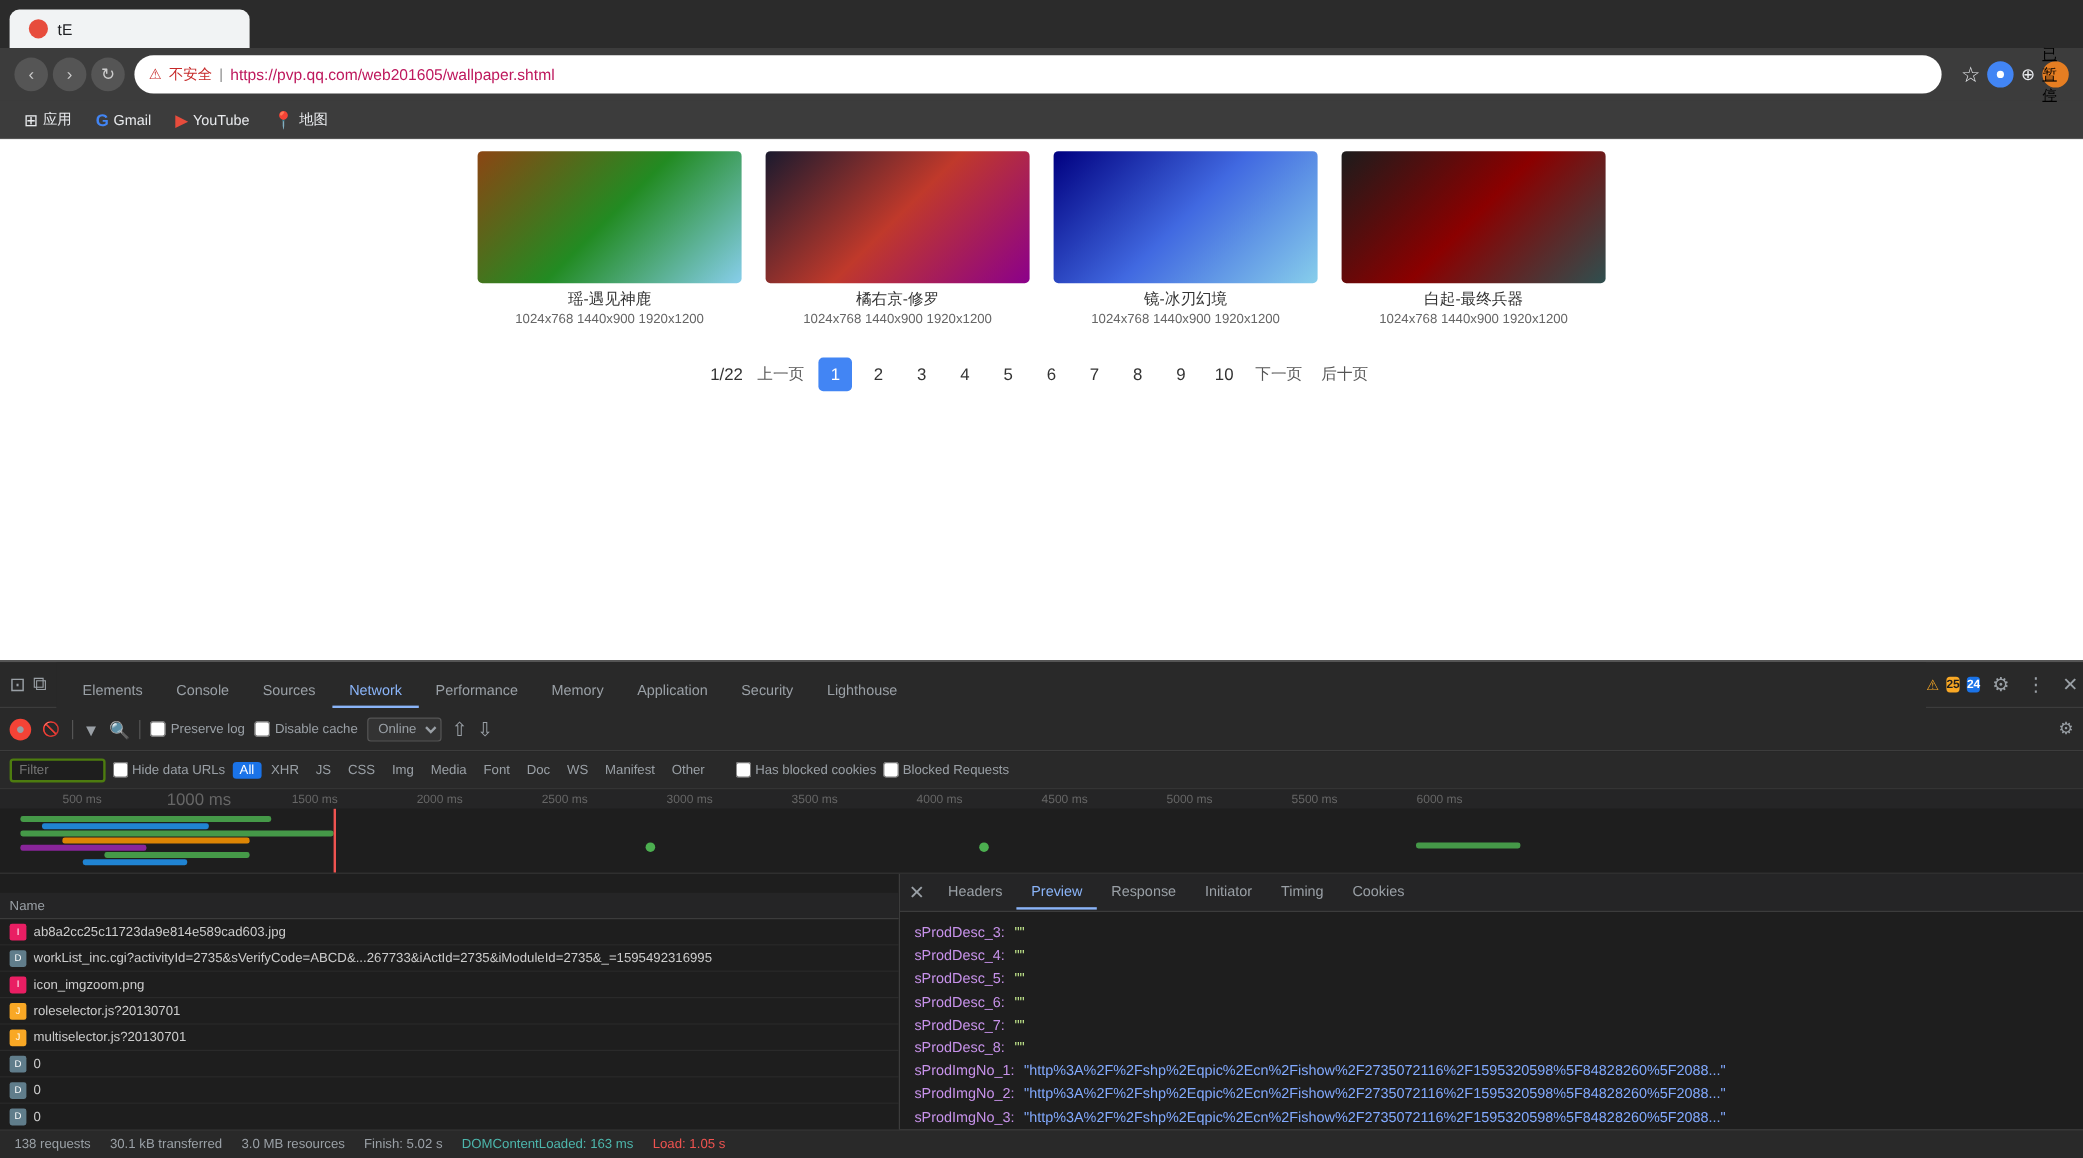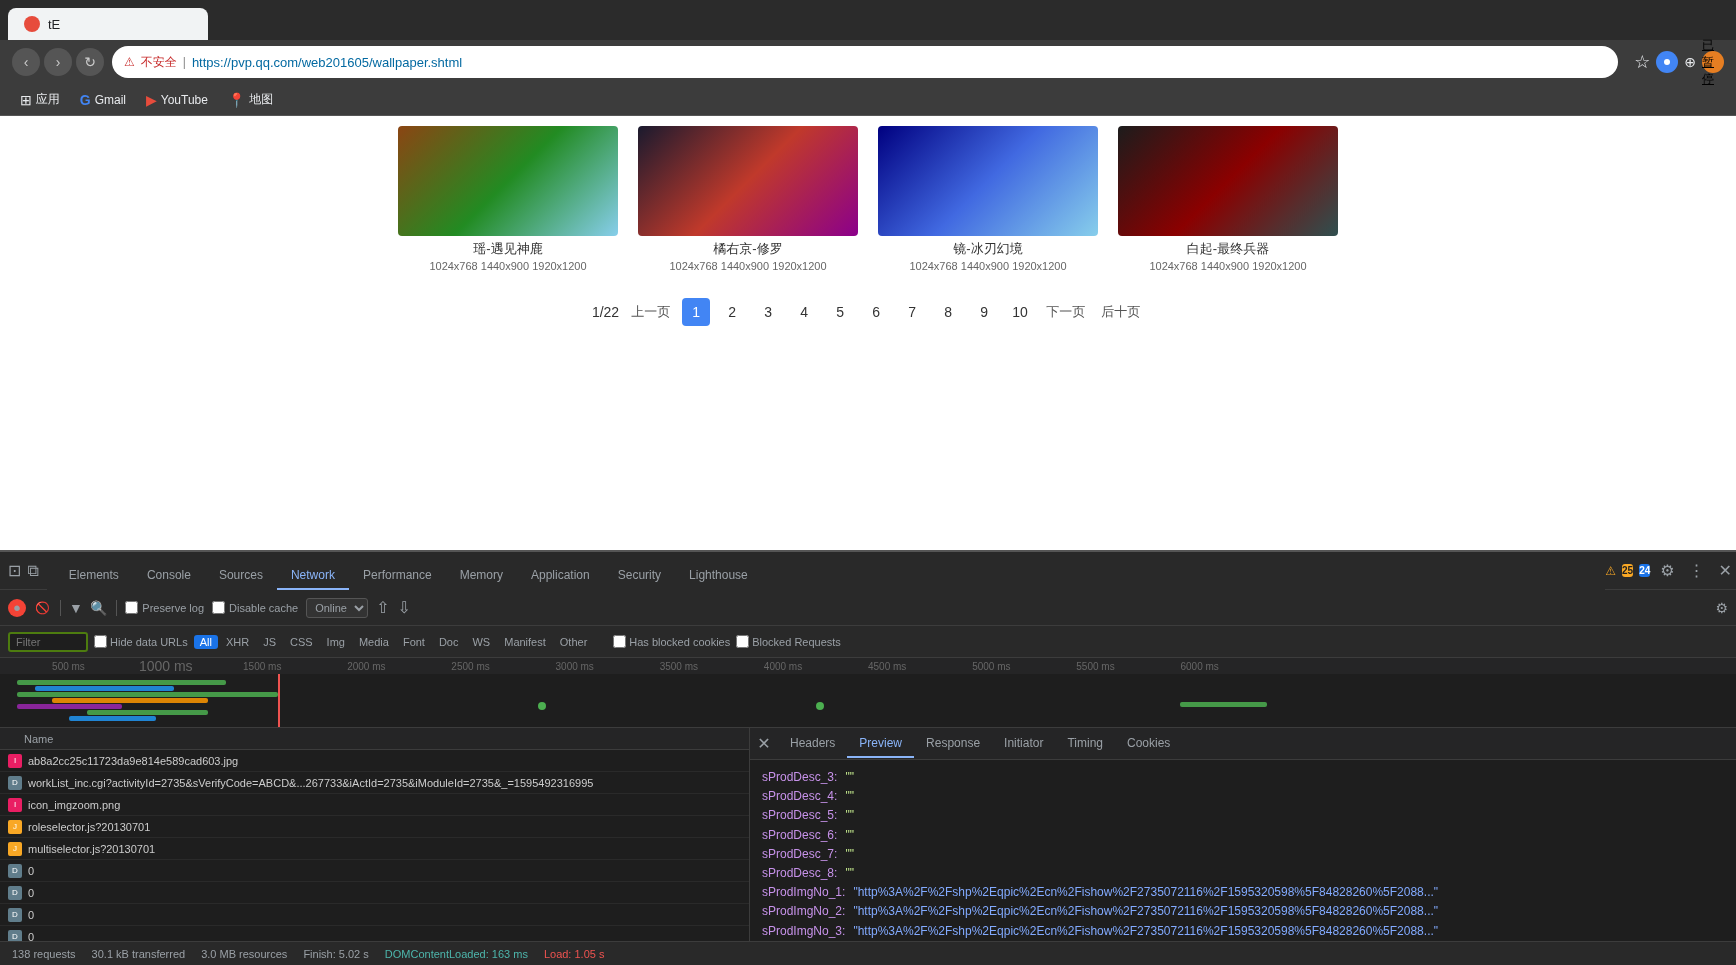--- a/index.html
+++ b/index.html
@@ -64,21 +64,21 @@
       border-radius: 20px;
       height: 32px;
       display: flex;
       align-items: center;
       padding: 0 12px;
       font-size: 13px;
       color: #202124;
       gap: 6px;
     }
     .url-lock { color: #c62828; font-size: 12px; }
-    .url-text { color: #0369a1; }
+    .url-text { color: #be185d; }
     .bookmarks-bar {
       background: #3c3c3c;
       height: 32px;
       display: flex;
       align-items: center;
       padding: 0 12px;
       gap: 4px;
       border-bottom: 1px solid #555;
     }
     .bookmark-item {
@@ -277,25 +277,26 @@
       overflow: hidden;
       border-right: 1px solid #3c3c3c;
       display: flex;
       flex-direction: column;
     }
     .network-list-header {
       height: 22px;
       background: #252526;
       display: flex;
       align-items: center;
-      padding: 0 24px;
+      padding: 0 8px;
       font-size: 11px;
       color: #9aa0a6;
       border-bottom: 1px solid #3c3c3c;
       flex-shrink: 0;
+      margin-top: 16px;
     }
     .nl-col-name { flex: 0 0 340px; }
     .network-rows {
       flex: 1;
       overflow-y: auto;
       overflow-x: hidden;
     }
     .network-row {
       height: 22px;
       display: flex;

